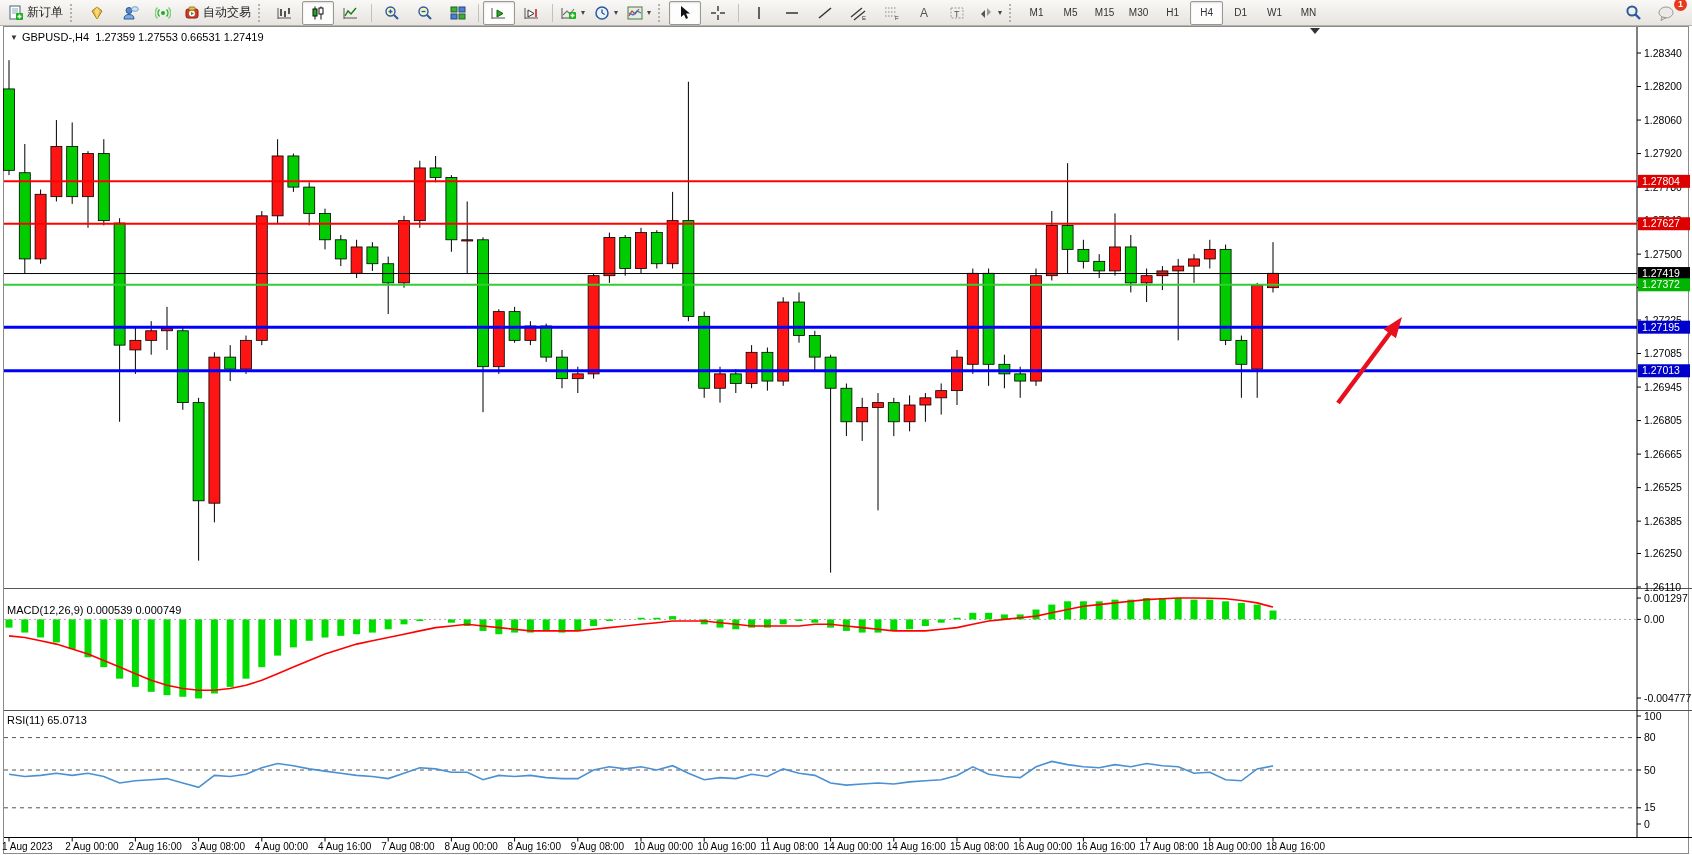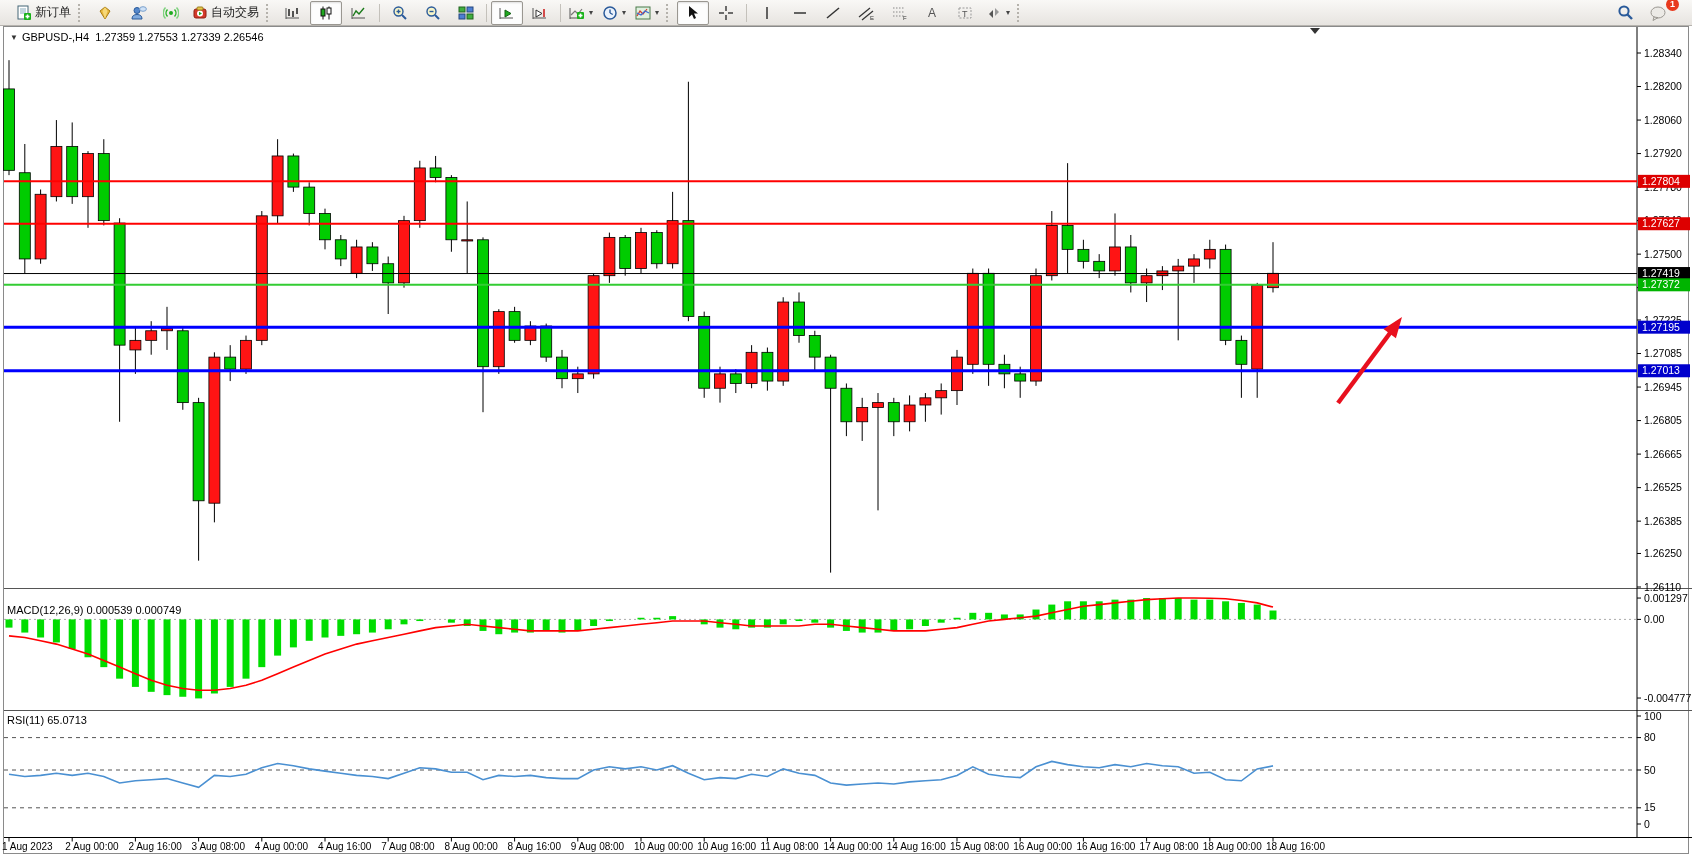--- a/index.html
+++ b/index.html
@@ -1,20 +1,20 @@
 <!DOCTYPE html>
 <html><head>
 <meta charset="utf-8">
 <style>
   html,body{margin:0;padding:0;background:#d8d5d0;font-family:"Liberation Sans",sans-serif;}
   #app{position:relative;width:1692px;height:855px;background:#ffffff;overflow:hidden;}
   
   #toolbar{position:absolute;left:0;top:0;width:1692px;height:26px;
     background:linear-gradient(#f9f8f6,#e7e4e0);border-bottom:1px solid #b6b3ae;
-    display:flex;align-items:center;padding:0 12px;box-sizing:border-box;gap:1px;}
+    display:flex;align-items:center;padding:0 4px;box-sizing:border-box;gap:1px;}
   .tbtn{height:22px;min-width:24px;display:flex;align-items:center;justify-content:center;
     gap:3px;padding:0 3px;border:1px solid transparent;border-radius:2px;color:#222;
     font-size:12px;cursor:default;}
   .tbtn.pressed{background:#fdfdfd;border:1px solid #9a9791;box-shadow:inset 0 1px 2px rgba(0,0,0,.12);}
   .tf{font-size:10px;color:#333;min-width:25px;justify-content:center;}
   .grip{width:6px;height:18px;margin:0 2px;border-left:2px dotted #b5b2ac;}
   .vsep{width:1px;height:18px;background:#c4c1bb;margin:0 3px;}
   .caret{font-size:8px;color:#444;margin-left:1px;}
   .spacer{flex:1;}
   .badge{position:absolute;top:-4px;right:-6px;width:13px;height:13px;border-radius:50%;
@@ -224,20 +224,31 @@
         </svg>
     </div>
     <div class="tbtn">
       <svg width="16" height="16">
           <polygon points="3,9 7,5 7,13" fill="#555"></polygon>
           <polygon points="13,7 9,3 9,11" fill="#999"></polygon>
         </svg>
       <span class="caret">▾</span>
     </div>
     <div class="grip"></div>
+    <div id="tfbar" style="display:flex;gap:1px;">
+        <div class="tbtn tf">M1</div>
+        <div class="tbtn tf">M5</div>
+        <div class="tbtn tf">M15</div>
+        <div class="tbtn tf">M30</div>
+        <div class="tbtn tf">H1</div>
+        <div class="tbtn tf pressed">H4</div>
+        <div class="tbtn tf">D1</div>
+        <div class="tbtn tf">W1</div>
+        <div class="tbtn tf">MN</div>
+      </div>
     <div class="spacer"></div>
     <div class="tbtn">
       <svg width="17" height="17">
           <circle cx="7" cy="7" r="4.6" fill="none" stroke="#2a5a9a" stroke-width="2"></circle>
           <line x1="10.5" y1="10.5" x2="15" y2="15" stroke="#2a5a9a" stroke-width="2.4"></line>
         </svg>
     </div>
     <div class="tbtn" style="position:relative;margin-right:6px;">
       <svg width="18" height="16">
           <ellipse cx="9" cy="7.5" rx="7" ry="5.5" fill="#eceae6" stroke="#9a9791"></ellipse>
@@ -623,21 +634,21 @@
           <text x="1076.4" y="850" font-size="10" fill="#000">16 Aug 16:00</text>
           <line x1="1146.6000000000001" y1="837.5" x2="1146.6000000000001" y2="841.5" stroke="#000"></line>
           <text x="1139.6000000000001" y="850" font-size="10" fill="#000">17 Aug 08:00</text>
           <line x1="1209.8" y1="837.5" x2="1209.8" y2="841.5" stroke="#000"></line>
           <text x="1202.8" y="850" font-size="10" fill="#000">18 Aug 00:00</text>
           <line x1="1273" y1="837.5" x2="1273" y2="841.5" stroke="#000"></line>
           <text x="1266" y="850" font-size="10" fill="#000">18 Aug 16:00</text>
         </g>
       </svg>
     <div class="paneLabel" id="title">
-      <span class="tri">▼</span><span>GBPUSD-,H4</span>&nbsp;&nbsp;<span>1.27359 1.27553 1.27339 2.26546</span>
+      <span class="tri">▼</span><span>GBPUSD-,H4</span>&nbsp;&nbsp;<span>1.27359 1.27553 0.66531 1.27419</span>
     </div>
     <div class="paneLabel" id="macdLabel">
       <span>MACD(12,26,9)</span>&nbsp;<span>0.000539 0.000749</span>
     </div>
     <div class="paneLabel" id="rsiLabel">
       <span>RSI(11)</span>&nbsp;<span>65.0713</span>
     </div>
   </div>
 </div>
 

